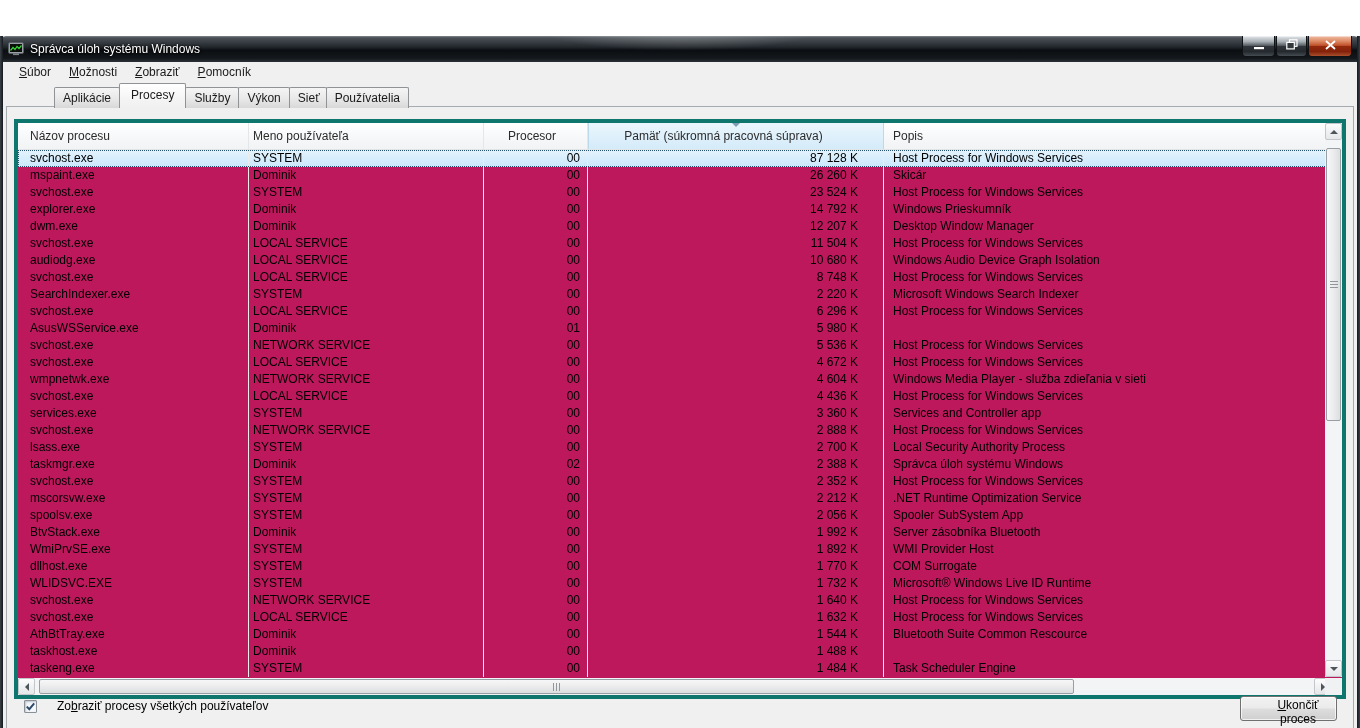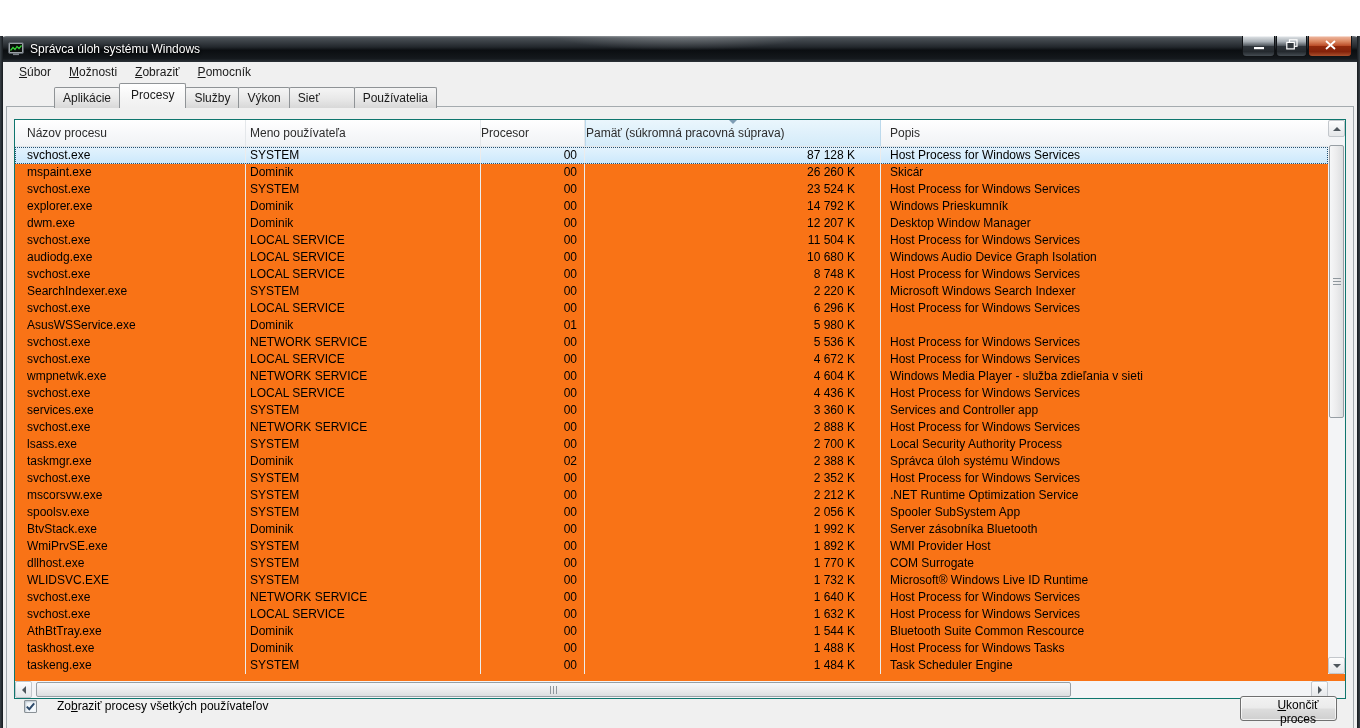--- a/index.html
+++ b/index.html
@@ -50,41 +50,41 @@
     background:#f0f0f0;border:1px solid #a5abaf;box-sizing:border-box;
   }
   .tabstrip{position:absolute;left:8px;top:85px;height:23px;display:flex;align-items:flex-end;z-index:5;margin-left:46px;}
   .tab{
     height:20px;line-height:20px;padding:0 8px;margin-right:0px;
     border:1px solid #8f9396;border-bottom:none;border-radius:2px 2px 0 0;
     background:linear-gradient(180deg,#f5f5f5,#e8e8e8 55%,#d8d8d8);
     color:#1a1a1a;position:relative;
   }
   .tab + .tab{margin-left:-1px;}
-  .tab.wide{padding-right:34px;}
+  .tab.wide{padding-right:6px;}
   .tab.active{
     height:24px;line-height:22px;padding:0 11px;margin-top:-3px;z-index:6;
     background:linear-gradient(180deg,#ffffff,#f3f3f3 70%,#f0f0f0);
     border-radius:2px 2px 0 0;
   }
   
   .listview{
     position:absolute;left:14px;top:119px;width:1332px;height:580px;
-    background:#f97316;border:1px solid #0f766e;box-sizing:border-box;
+    background:#be185d;border:4px solid #0f766e;box-sizing:border-box;
   }
   .lv-header{
     position:absolute;left:0px;top:0px;width:1313px;height:27px;display:flex;
     background:linear-gradient(180deg,#ffffff,#f6f7f9 60%,#f1f3f5);
     border-bottom:1px solid #e2e5e8;box-sizing:border-box;
   }
   .hcell{
     box-sizing:border-box;height:26px;line-height:26px;color:#2c2c2c;
     border-right:1px solid #e4e7ea;overflow:hidden;white-space:nowrap;position:relative;
   }
-  .hcell.right{text-align:left;}
+  .hcell.right{text-align:center;}
   .hcell.sorted{
     background:linear-gradient(180deg,#eaf6fd 0%,#d4ebf9 100%);
     border-left:1px solid #bcd9ec;border-right:1px solid #bcd9ec;
   }
   .sortmark{
     position:absolute;top:0;left:50%;margin-left:-4px;width:0;height:0;
     border-left:4px solid transparent;border-right:4px solid transparent;border-top:4px solid #7d9cb4;
   }
   .lv-rows{position:absolute;left:0px;top:27px;width:1313px;}
   .lv-row{display:flex;height:17px;}
@@ -425,21 +425,20 @@
         <div class="cell c1">Dominik</div>
         <div class="cell c2 right">00</div>
         <div class="cell c3 right">1 544 K</div>
         <div class="cell c4">Bluetooth Suite Common Rescource</div>
       </div>
       <div class="lv-row">
         <div class="cell c0">taskhost.exe</div>
         <div class="cell c1">Dominik</div>
         <div class="cell c2 right">00</div>
         <div class="cell c3 right">1 488 K</div>
-        <div class="cell c4">Host Process for Windows Tasks</div>
       </div>
       <div class="lv-row">
         <div class="cell c0">taskeng.exe</div>
         <div class="cell c1">SYSTEM</div>
         <div class="cell c2 right">00</div>
         <div class="cell c3 right">1 484 K</div>
         <div class="cell c4">Task Scheduler Engine</div>
       </div>
     </div>
   <div class="vscroll">

